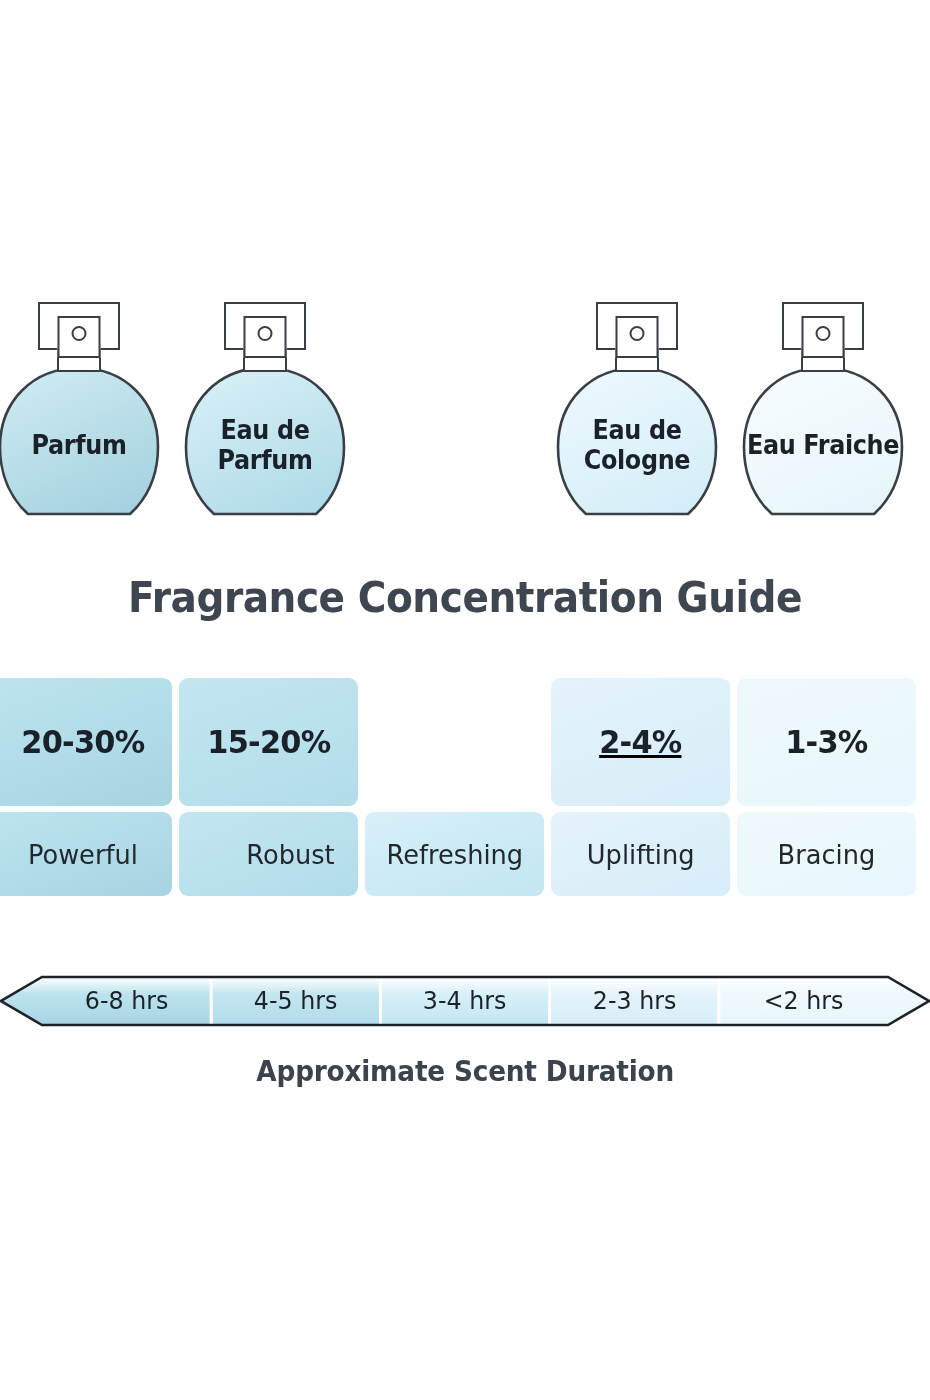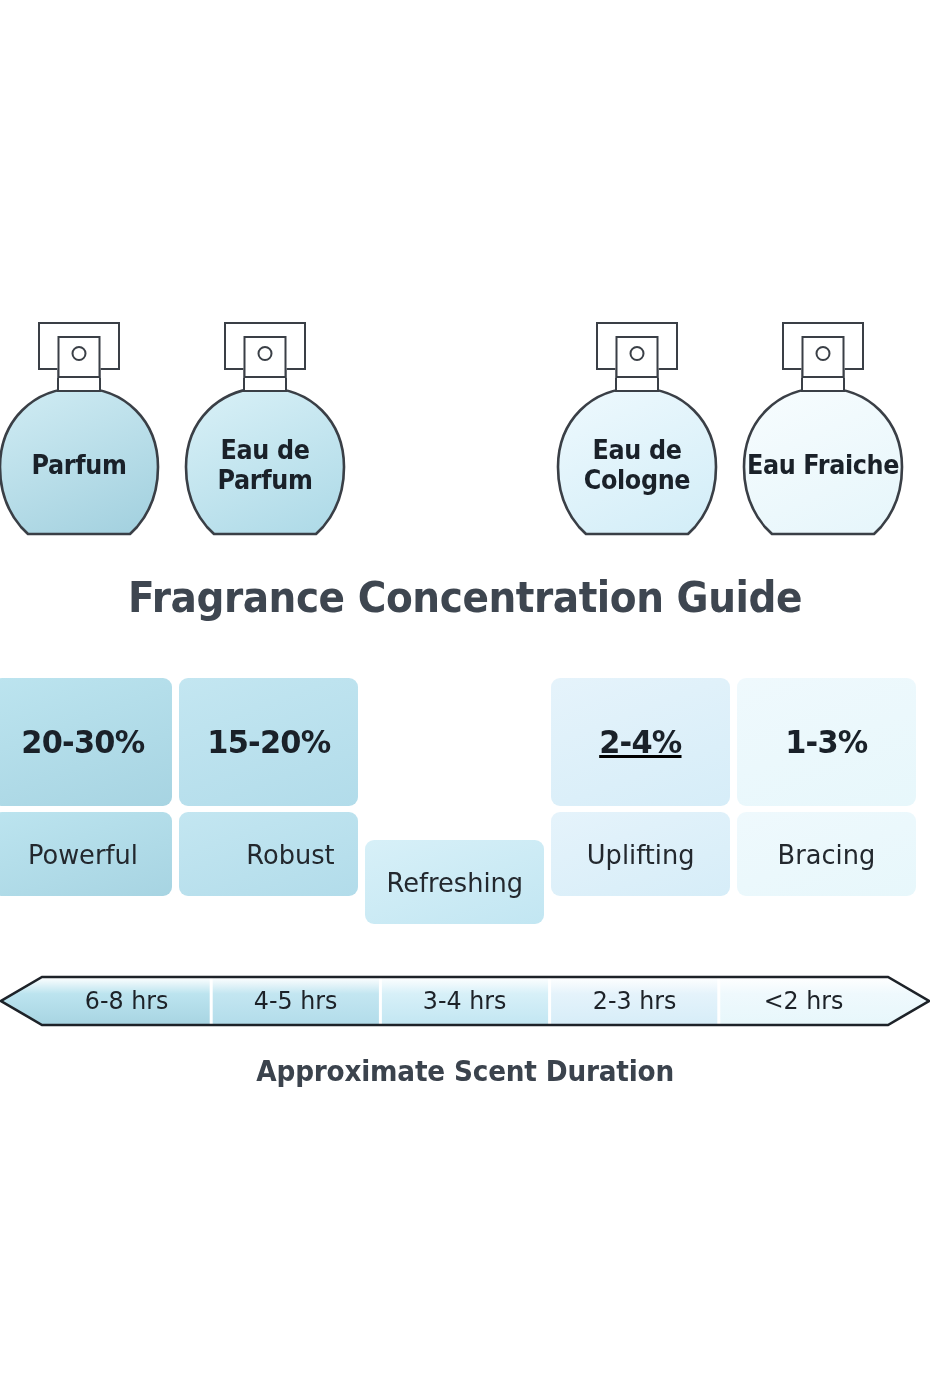--- a/index.html
+++ b/index.html
@@ -13,21 +13,21 @@
     position: relative;
     overflow: hidden;
     font-family: "DejaVu Sans", sans-serif;
     background: #ffffff;
   }
 
   
   #bottles-row {
     position: absolute;
     left: 0;
-    top: 312px;
+    top: 292px;
     width: 930px;
     height: 240px;
   }
   .bottle {
     position: absolute;
     top: 0;
     width: 170px;
     height: 236px;
   }
   .bottle-cap {
@@ -325,21 +325,21 @@
     </div>
     <div class="grid-col" style="left: 179px;">
       <div class="pct-cell" style="background: linear-gradient(160deg, rgb(195, 230, 241) 0%, rgb(178, 220, 234) 100%);">
         <span class="txt">15-20%</span>
       </div>
       <div class="desc-cell" style="background: linear-gradient(160deg, rgb(195, 230, 241) 0%, rgb(178, 220, 234) 100%); padding-left: 44px;">
         <span class="txt">Robust</span>
       </div>
     </div>
     <div class="grid-col" style="left: 365px;">
-      <div class="desc-cell" style="background: linear-gradient(160deg, rgb(215, 240, 248) 0%, rgb(194, 230, 242) 100%); margin-top: 28px;">
+      <div class="desc-cell" style="background: linear-gradient(160deg, rgb(215, 240, 248) 0%, rgb(194, 230, 242) 100%);">
         <span class="txt">Refreshing</span>
       </div>
     </div>
     <div class="grid-col" style="left: 551px;">
       <div class="pct-cell" style="background: linear-gradient(160deg, rgb(229, 243, 251) 0%, rgb(214, 237, 248) 100%); text-decoration: underline;">
         <span class="txt">2-4%</span>
       </div>
       <div class="desc-cell" style="background: linear-gradient(160deg, rgb(229, 243, 251) 0%, rgb(214, 237, 248) 100%);">
         <span class="txt">Uplifting</span>
       </div>

